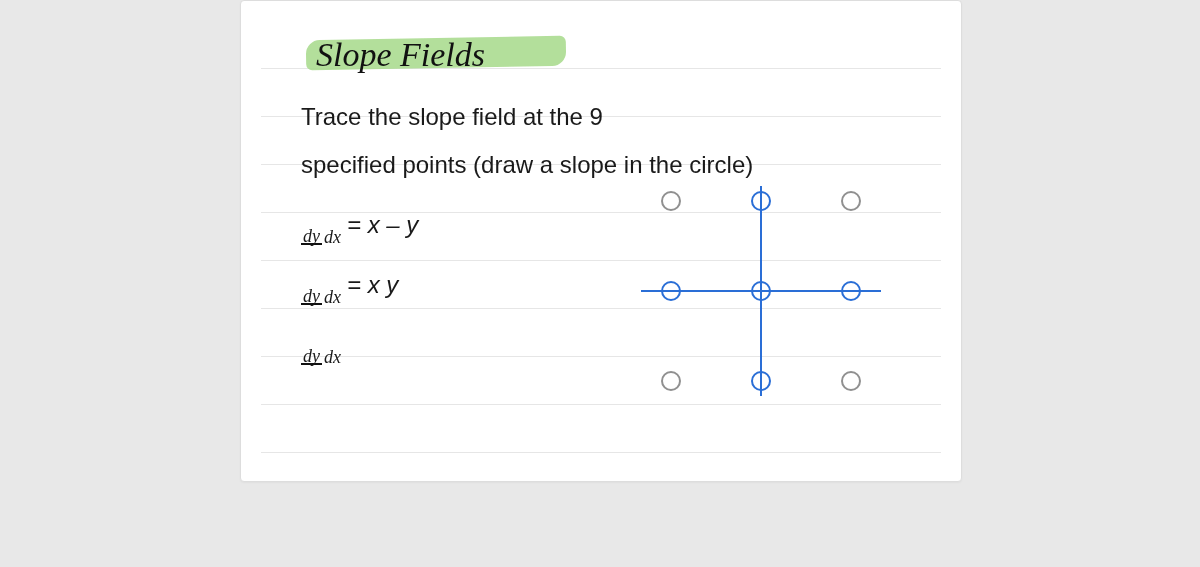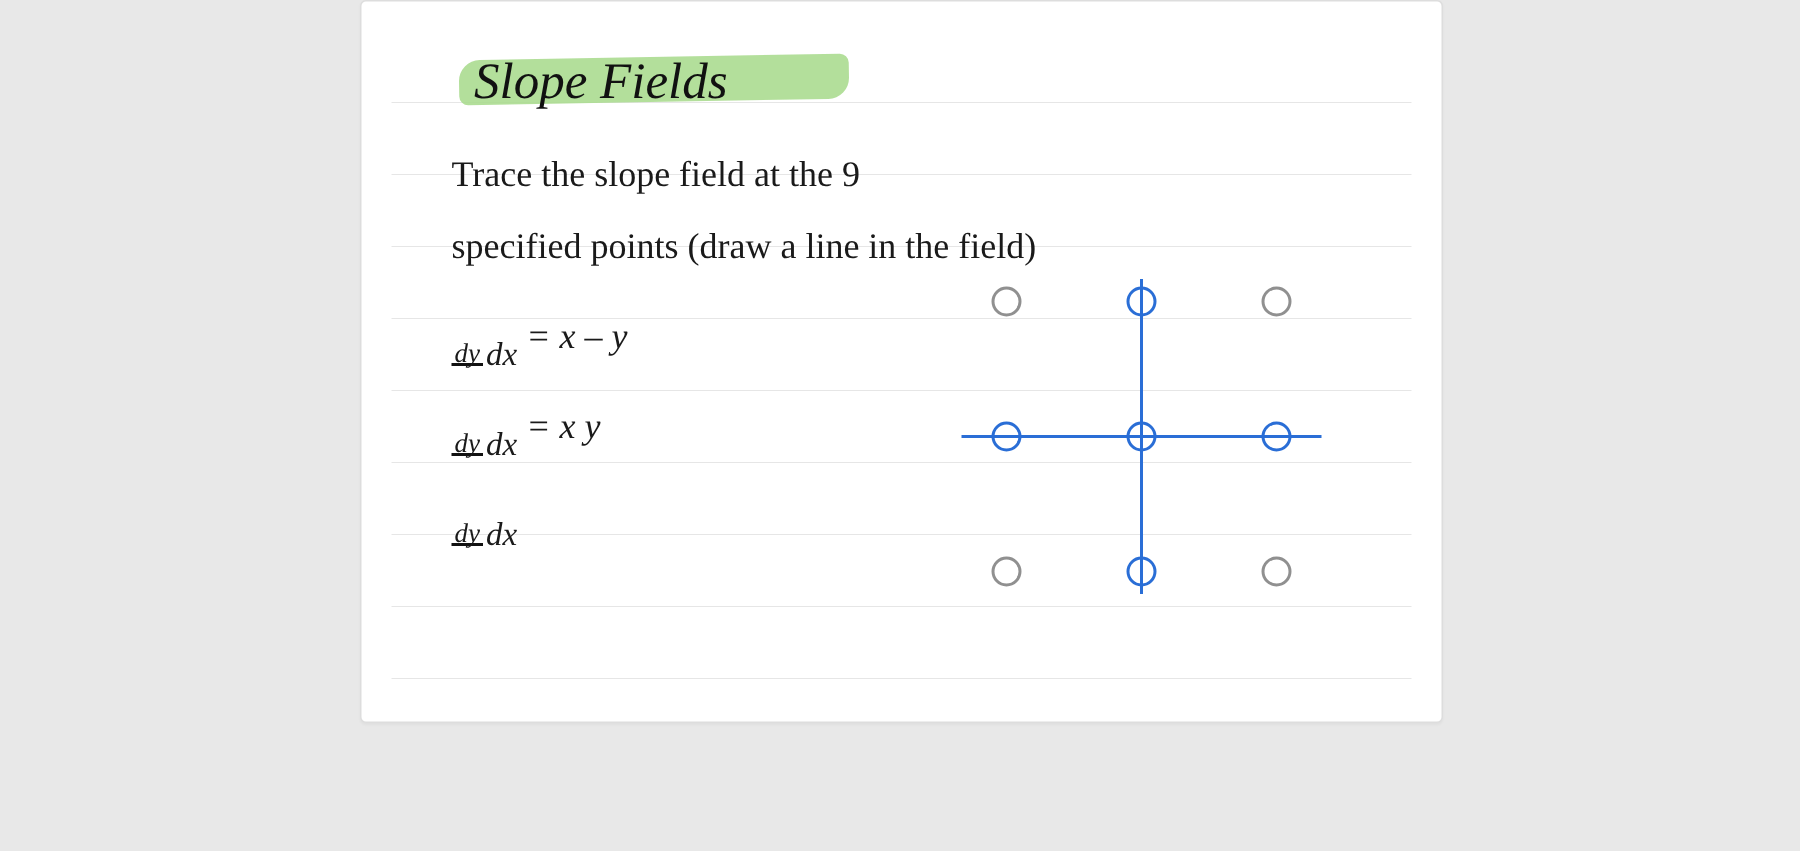--- a/index.html
+++ b/index.html
@@ -57,21 +57,21 @@
   .line {
     position: absolute;
     left: 40px;
     height: 48px;
     display: flex;
     align-items: flex-end;
     white-space: nowrap;
     color: #1a1a1a;
   }
   .txt {
-    font-family: Liberation Serif, serif;
+    font-family: Liberation Sans, sans-serif;
     font-weight: 500;
   }
   .title-wrap {
     position: absolute;
     left: 55px;
     top: 15px;
   }
   .highlight {
     position: absolute;
     left: -10px;
@@ -108,21 +108,21 @@
     vertical-align: middle;
     margin-right: 4px;
     transform: translateY(6px);
   }
   .frac .num {
     font-size: 18px;
     border-bottom: 2px solid #111;
     padding: 0 2px;
   }
   .frac .den {
-    font-size: 22px;
+    font-size: 18px;
     padding: 0 2px;
   }
 
   
   .grid {
     position: absolute;
     left: 380px;
     top: 165px;
     width: 240px;
     height: 210px;
@@ -162,21 +162,21 @@
 
       <div class="title-wrap">
         <div class="highlight"></div>
         <div class="title txt">Slope  Fields</div>
       </div>
 
       <div class="line body1">
         <span class="txt">Trace the slope field at the 9</span>
       </div>
       <div class="line body2">
-        <span class="txt">specified points  (draw a line in the field)</span>
+        <span class="txt">specified points  (draw a slope in the circle)</span>
       </div>
 
       <div class="line eq eq1">
         <span class="frac">
           <span class="num">dy</span>
           <span class="den">dx</span>
         </span>
         <span class="txt">= x – y</span>
       </div>
 

